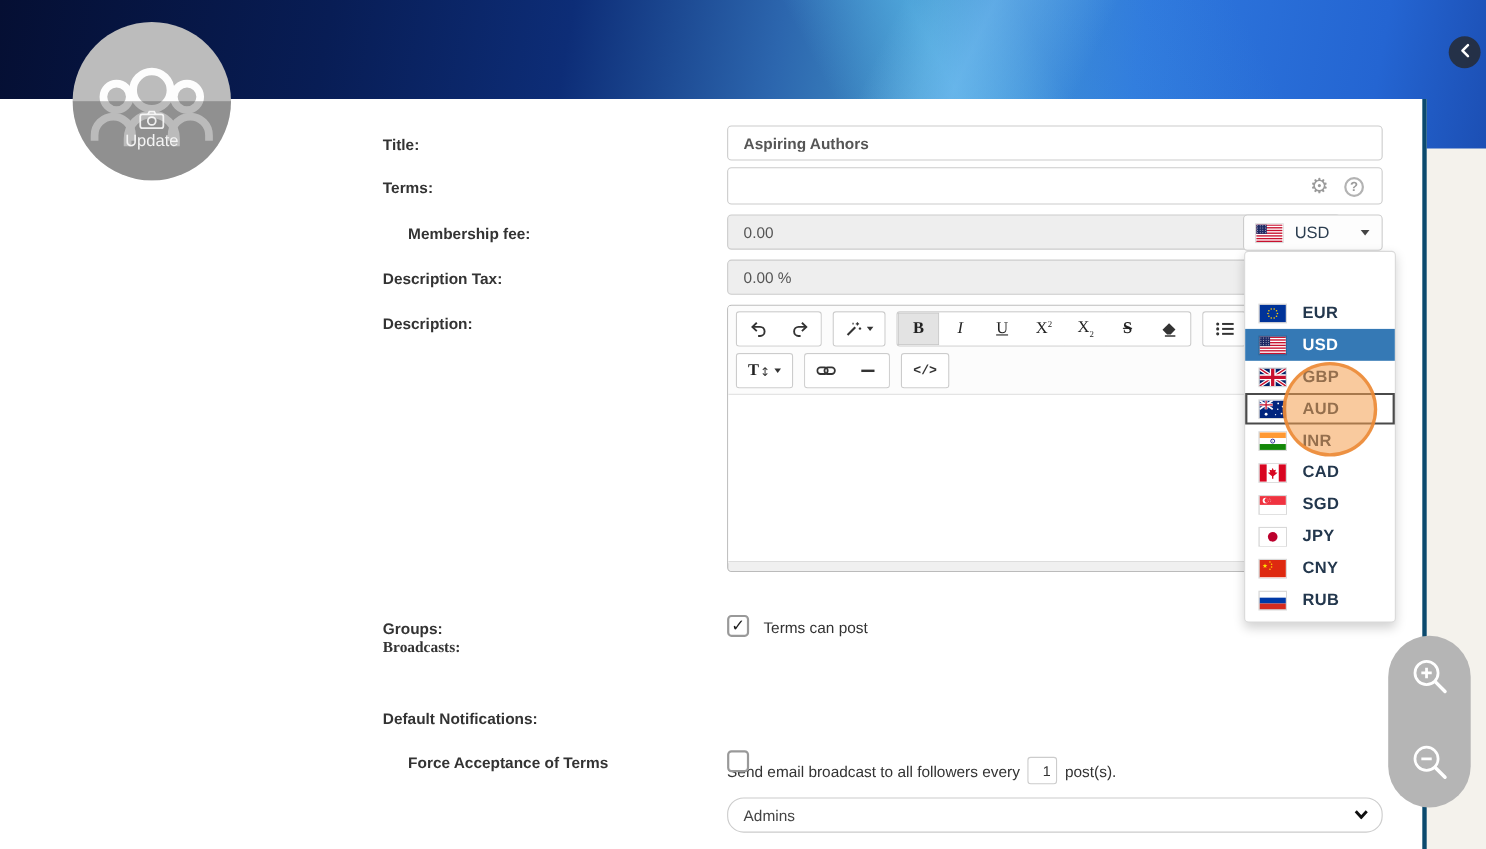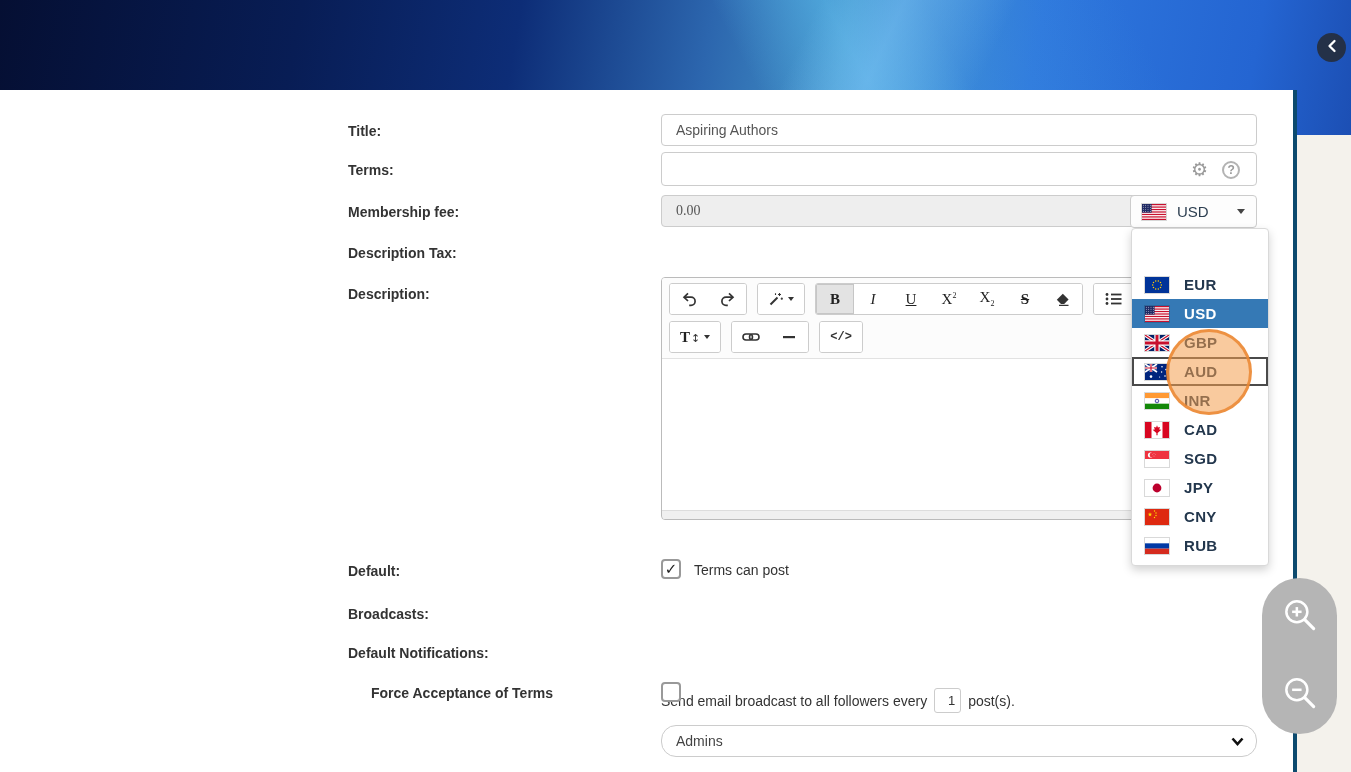--- a/index.html
+++ b/index.html
@@ -109,33 +109,34 @@
 </head>
 <body>
 
 <div class="stage">
 
   <div class="banner"></div>
 
   <div class="card">
 
     <label class="f-label" style="top:33px;">Title:</label>
-    <input class="t-input" style="top: 24px;" value="Aspiring Authors">
+    <input class="t-input" style="top: 24px; font-weight: bold;" value="Aspiring Authors">
 
     <label class="f-label" style="top:72px;">Terms:</label>
     <input class="t-input" style="top: 62px; height: 34px;" value="">
     <span class="in-icons" style="left:1191px; top:70px;">
       <span class="gear">⚙</span>
       <span class="help-circ">?</span>
     </span>
 
-    <label class="f-label" style="top:114px;">Membership fee:</label>
-    <input class="t-input dis" style="top: 105px; width: 558px; font-family: Liberation Serif, serif;" readonly="" value="0.00">
+    <label class="f-label" style="top:114px;margin-left:23px;">Membership fee:</label>
+    <input class="t-input dis" style="top: 105px; width: 558px;" readonly="" value="0.00">
 
     <label class="f-label" style="top:155px;">Description Tax:</label>
+    <input class="t-input dis" style="top: 146px;" readonly="" value="0.00 %">
 
     <label class="f-label" style="top:196px;">Description:</label>
     <div class="editor">
       <div class="nte-toolbar">
           <div class="tb-row">
             <div class="btn-group">
               <button class="tb-btn">
                 <span class="tb-icon">
                   <svg width="17" height="16" viewBox="0 0 17 16">
                     <path d="M3.2 6.2 H10 a4.1 4.1 0 0 1 0 8.2 H8.2" fill="none" stroke="#333" stroke-width="1.7"></path>
@@ -263,25 +264,25 @@
                   <span class="codeview-glyph">&lt;/&gt;</span>
                 </span>
               </button>
             </div>
           </div>
         </div>
       <div class="nte-content"></div>
       <div class="nte-statusbar"></div>
     </div>
 
-    <label class="f-label" style="top:473px;">Default:</label>
+    <label class="f-label" style="top:473px;">Groups:</label>
     <span class="cbox" style="left:661px; top:469px;">✓</span>
     <span class="plain-txt" style="position:absolute; left:694px; top:472px;">Terms can post</span>
 
-    <label class="f-label" style="top:516px;">Broadcasts:</label>
+    <label class="f-label" style="top:492px;font-family:Liberation Serif, serif;">Broadcasts:</label>
     <span class="bc-line">
       <span class="plain-txt">Send email broadcast to all followers every</span>
       <input class="bc-input" value="1" style="">
       <span class="plain-txt">post(s).</span>
     </span>
 
     <label class="f-label" style="top:555px;">Default Notifications:</label>
     <div class="sel">
       <span class="sel-val">Admins</span>
       <span>
@@ -289,20 +290,42 @@
             <path d="M1.5 1.5 L6.5 7 L11.5 1.5" fill="none" stroke="#111" stroke-width="2.6"></path>
           </svg>
       </span>
     </div>
 
     <label class="f-label" style="top:595px;padding-left:23px;">Force Acceptance of Terms</label>
     <span class="cbox" style="left:661px; top:592px;"></span>
 
   </div>
 
+  <div class="avatar">
+    <svg class="group" width="144" height="144" viewBox="0 0 144 144">
+      <g fill="none" stroke="#ffffff" stroke-width="7" opacity="0.96">
+        <circle cx="40" cy="68" r="12"></circle>
+        <circle cx="104" cy="68" r="12"></circle>
+        <circle cx="72" cy="62" r="17"></circle>
+        <path d="M50 113 v-7 a22 22 0 0 1 44 0 v7"></path>
+        <path d="M20 108 v-5 a17 17 0 0 1 34 0 v5"></path>
+        <path d="M90 108 v-5 a17 17 0 0 1 34 0 v5"></path>
+      </g>
+    </svg>
+    <div class="avatar-overlay">
+      <svg width="24" height="18" viewBox="0 0 24 18" opacity="0.85">
+        <g fill="none" stroke="#fff" stroke-width="1.6">
+          <rect x="1.5" y="4" width="21" height="12.5" rx="2"></rect>
+          <path d="M8.5 4 L9.8 1.5 H14.2 L15.5 4"></path>
+          <circle cx="12" cy="10" r="3.6"></circle>
+        </g>
+      </svg>
+      <span class="upd-label">Update</span>
+    </div>
+  </div>
 
   <button class="collapse-btn">
     <span>
       <svg width="12" height="14" viewBox="0 0 12 14">
           <path d="M8.5 2 L3.5 7 L8.5 12" fill="none" stroke="#fff" stroke-width="2.3" stroke-linecap="round" stroke-linejoin="round"></path>
         </svg>
     </span>
   </button>
 
   <div class="cur-btn">

